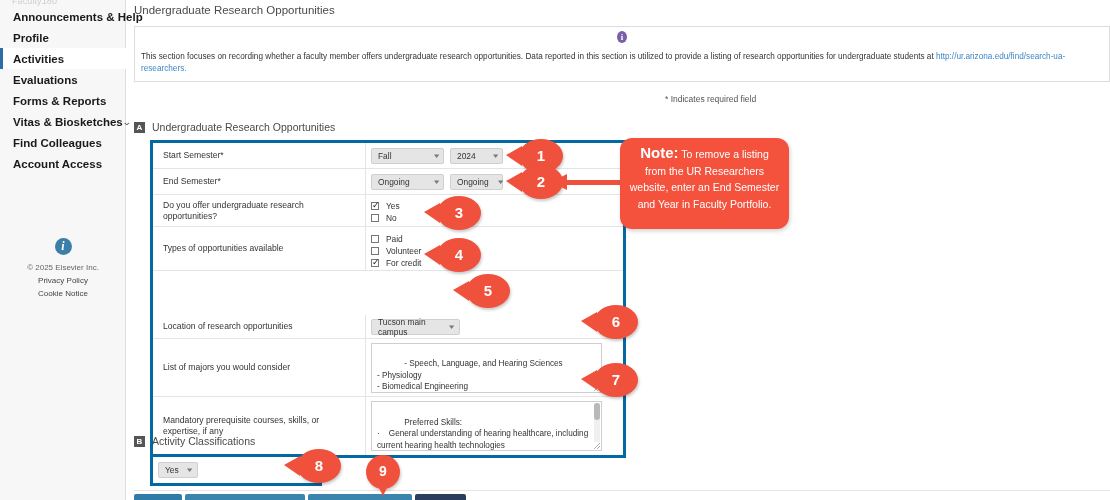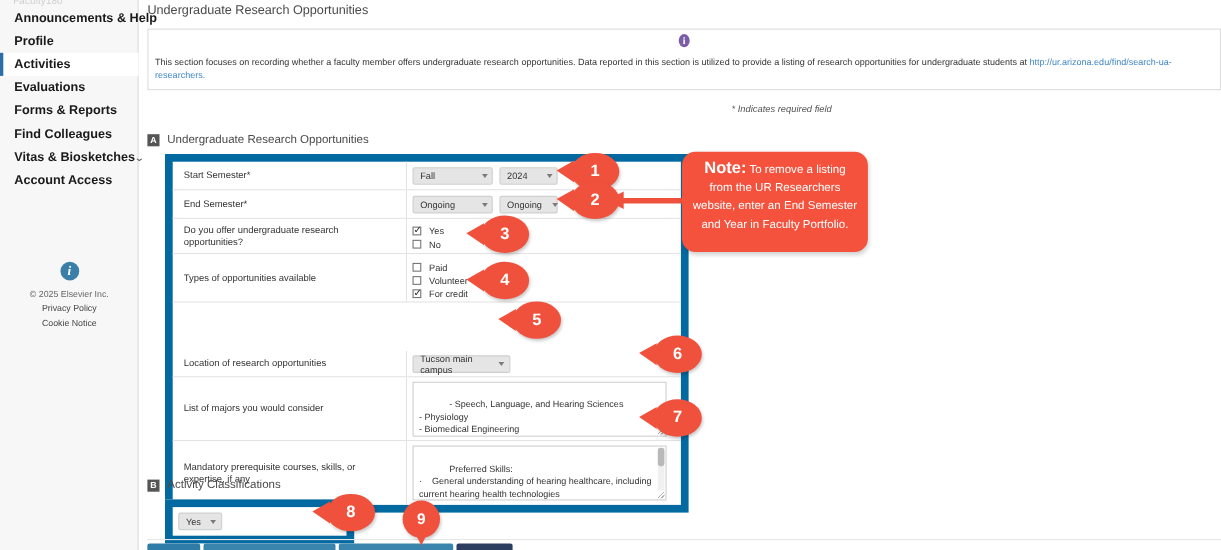--- a/index.html
+++ b/index.html
@@ -78,38 +78,38 @@
     font-family: "Liberation Serif", serif;
   }
   #banner-text {
     position: absolute; left: 6px; right: 6px; top: 24px;
     font-size: 8.2px; color: #333333; line-height: 12px;
   }
   #banner-link { color: #3f86c4; text-decoration: none; }
 
   #required-note {
     position: absolute; left: 539px; top: 94px;
-    font-size: 8.5px; font-style: italic; color: #555555;
+    font-size: 8.5px; color: #555555;
   }
 
   
   .sec-head {
     position: absolute; display: flex; align-items: center;
     font-size: 10.5px; color: #4a4a4a;
   }
   .sec-badge {
     width: 11px; height: 11px; background: #555555; color: #ffffff;
     font-size: 8px; font-weight: bold; line-height: 11px; text-align: center;
     margin-right: 7px;
   }
 
   
   .ftable {
     position: absolute;
-    border: 7px solid #0369a1;
+    border: 3px solid #0369a1;
     background: #ffffff;
   }
   .frow { display: flex; border-bottom: 1px solid #e4e4e4; }
   .frow:last-child { border-bottom: none; }
   .flabel {
     width: 213px; flex: 0 0 213px;
     padding: 0 10px;
     display: flex; align-items: center;
     font-size: 8.6px; color: #333333; line-height: 11px;
     border-right: 1px solid #e4e4e4;
@@ -250,25 +250,25 @@
       <div class="nav-item active">
         <span>Activities</span>
       </div>
       <div class="nav-item">
         <span>Evaluations</span>
       </div>
       <div class="nav-item">
         <span>Forms &amp; Reports</span>
       </div>
       <div class="nav-item">
-        <span>Find Colleagues</span>
-      </div>
-      <div class="nav-item">
         <span>Vitas &amp; Biosketches</span>
         <span class="nav-chevron">⌄</span>
+      </div>
+      <div class="nav-item">
+        <span>Find Colleagues</span>
       </div>
       <div class="nav-item">
         <span>Account Access</span>
       </div>
     </div>
 
     <div id="sidebar-footer">
       <div class="info-circle">i</div>
       <div class="foot-line">© 2025 Elsevier Inc.</div>
       <div class="foot-link">Privacy Policy</div>

